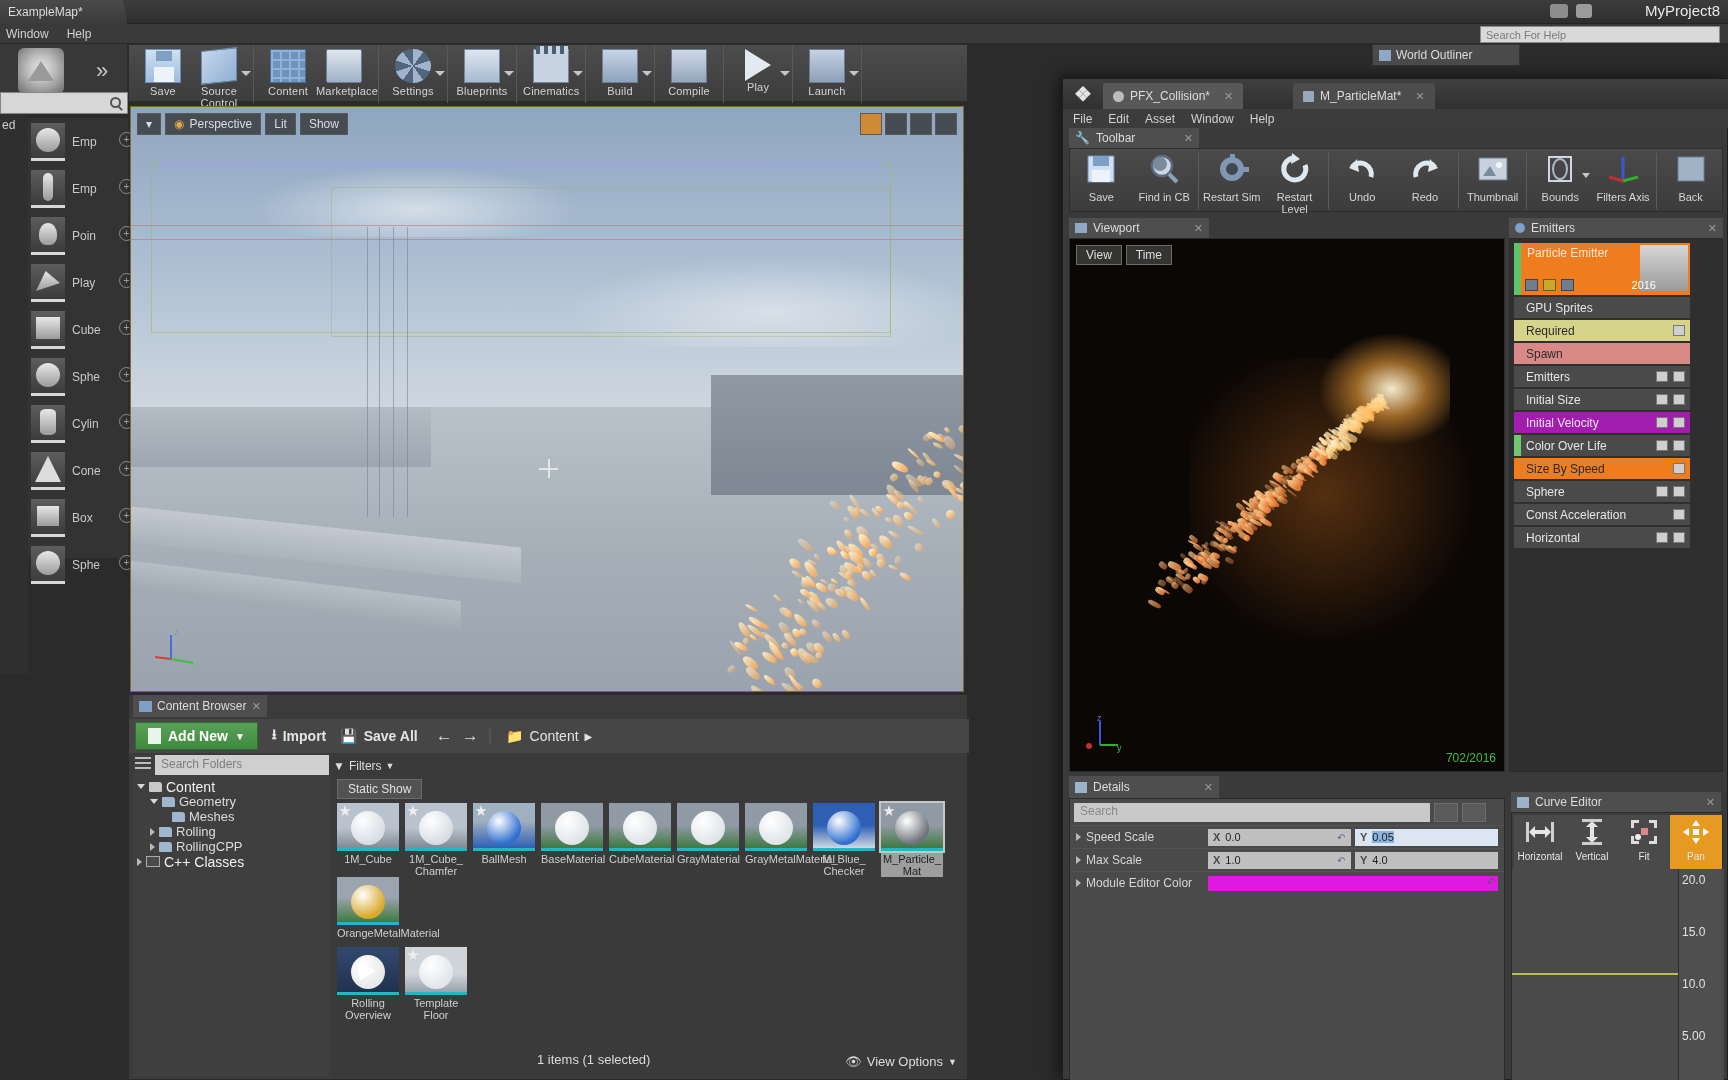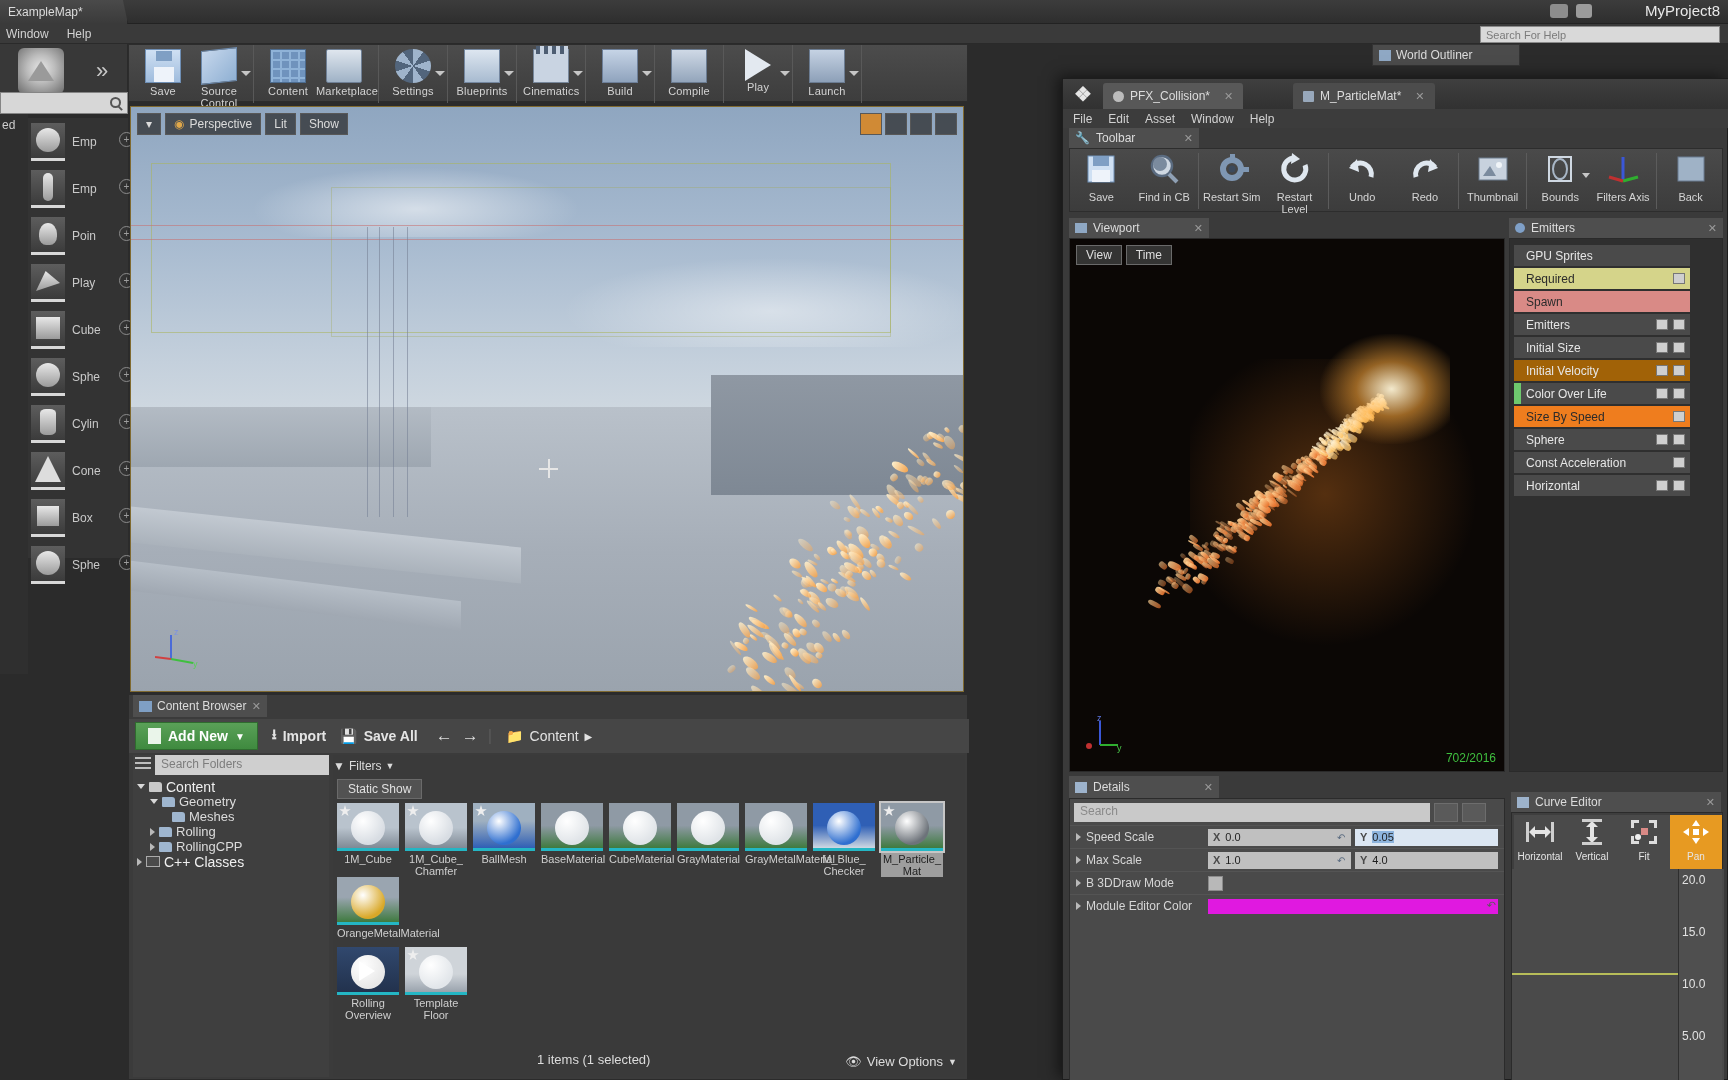--- a/index.html
+++ b/index.html
@@ -1294,20 +1294,28 @@
       </svg>
       <div id="pcount">702/2016</div>
     </div>
 
     <div id="em-tab">
       <span style="width:10px;height:10px;background:#7fa0c8;display:inline-block;border-radius:50%;"></span>
       <span>Emitters</span>
       <span class="tab-x">✕</span>
     </div>
     <div id="emitters">
+      <div id="em-head">
+        <div class="t">Particle Emitter</div>
+        <div class="thumb"></div>
+        <div class="count">2016</div>
+        <div class="em-ck" style="left:4px;"></div>
+        <div class="em-ck" style="left:22px;background:#c8a829;border-color:#6a5a10;"></div>
+        <div class="em-ck" style="left:40px;"></div>
+      </div>
       <div id="module-list">
           <div class="mod" style="background: rgb(74, 74, 74); border-left-color: transparent;">
             <div class="lbl" style="">GPU Sprites</div>
           </div>
           <div class="mod" style="background: rgb(213, 212, 138); border-left-color: transparent;">
             <div class="lbl" style="color:#2b2b2b;">Required</div>
             <div class="ic i2"></div>
           </div>
           <div class="mod" style="background: rgb(217, 138, 134); border-left-color: transparent;">
             <div class="lbl" style="color:#2b2b2b;">Spawn</div>
@@ -1315,21 +1323,21 @@
           <div class="mod" style="background: rgb(74, 74, 74); border-left-color: transparent;">
             <div class="lbl" style="">Emitters</div>
             <div class="ic i2"></div>
             <div class="ic i1"></div>
           </div>
           <div class="mod" style="background: rgb(74, 74, 74); border-left-color: transparent;">
             <div class="lbl" style="">Initial Size</div>
             <div class="ic i2"></div>
             <div class="ic i1"></div>
           </div>
-          <div class="mod" style="background: #a16207; border-left-color: transparent;">
+          <div class="mod" style="background: #a21caf; border-left-color: transparent;">
             <div class="lbl" style="">Initial Velocity</div>
             <div class="ic i2"></div>
             <div class="ic i1"></div>
           </div>
           <div class="mod" style="background: rgb(74, 74, 74); border-left-color: rgb(110, 201, 110);">
             <div class="lbl" style="">Color Over Life</div>
             <div class="ic i2"></div>
             <div class="ic i1"></div>
           </div>
           <div class="mod" style="background: rgb(239, 125, 30); border-left-color: transparent;">
@@ -1382,26 +1390,20 @@
             <div class="pfield">
               <div class="vbox">
                 <span class="ax">X</span>
                 <span class="val">1.0</span>
                 <span class="revert" style="color:#5a6b80;font-size:10px;">↶</span>
               </div>
               <div class="vbox">
                 <span class="ax">Y</span>
                 <span class="val">4.0</span>
               </div>
-            </div>
-          </div>
-          <div class="prow">
-            <div class="pname"><span class="tri-r"></span>B 3DDraw Mode</div>
-            <div class="pfield">
-              <div class="chkbox"></div>
             </div>
           </div>
           <div class="prow">
             <div class="pname"><span class="tri-r"></span>Module Editor Color</div>
             <div class="pfield">
               <div class="swatch-mag">
                 <span style="position:absolute;right:2px;top:0px;color:#5a5a5a;font-size:11px;">↶</span>
               </div>
             </div>
           </div>

